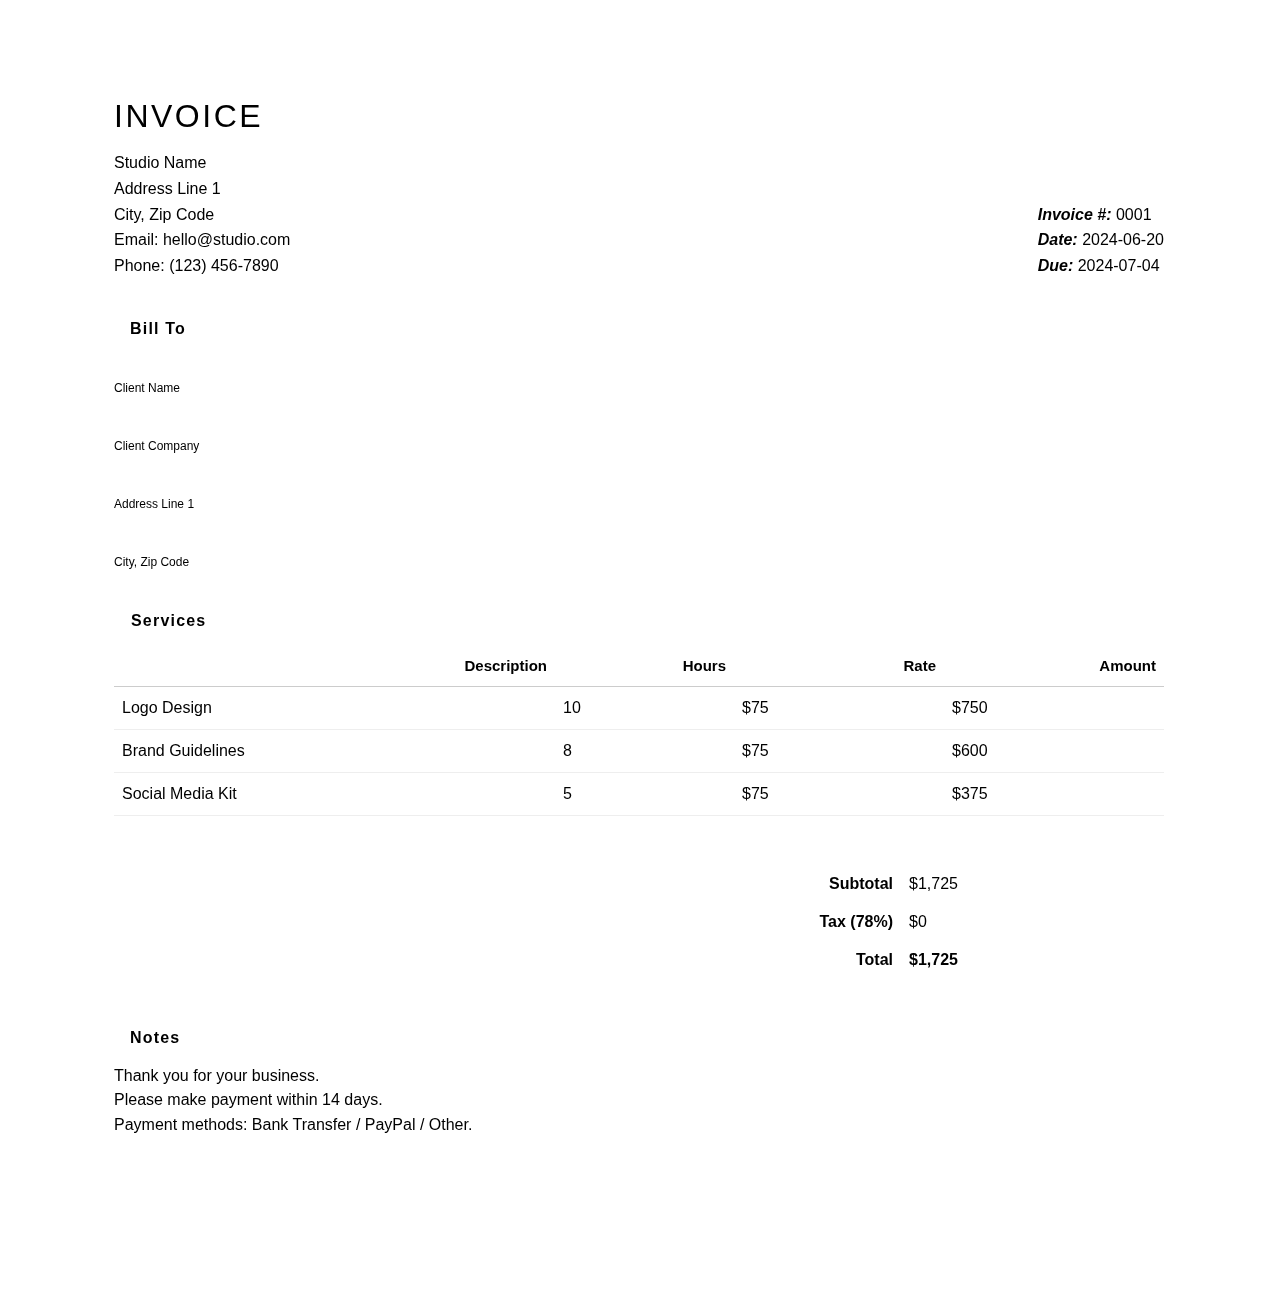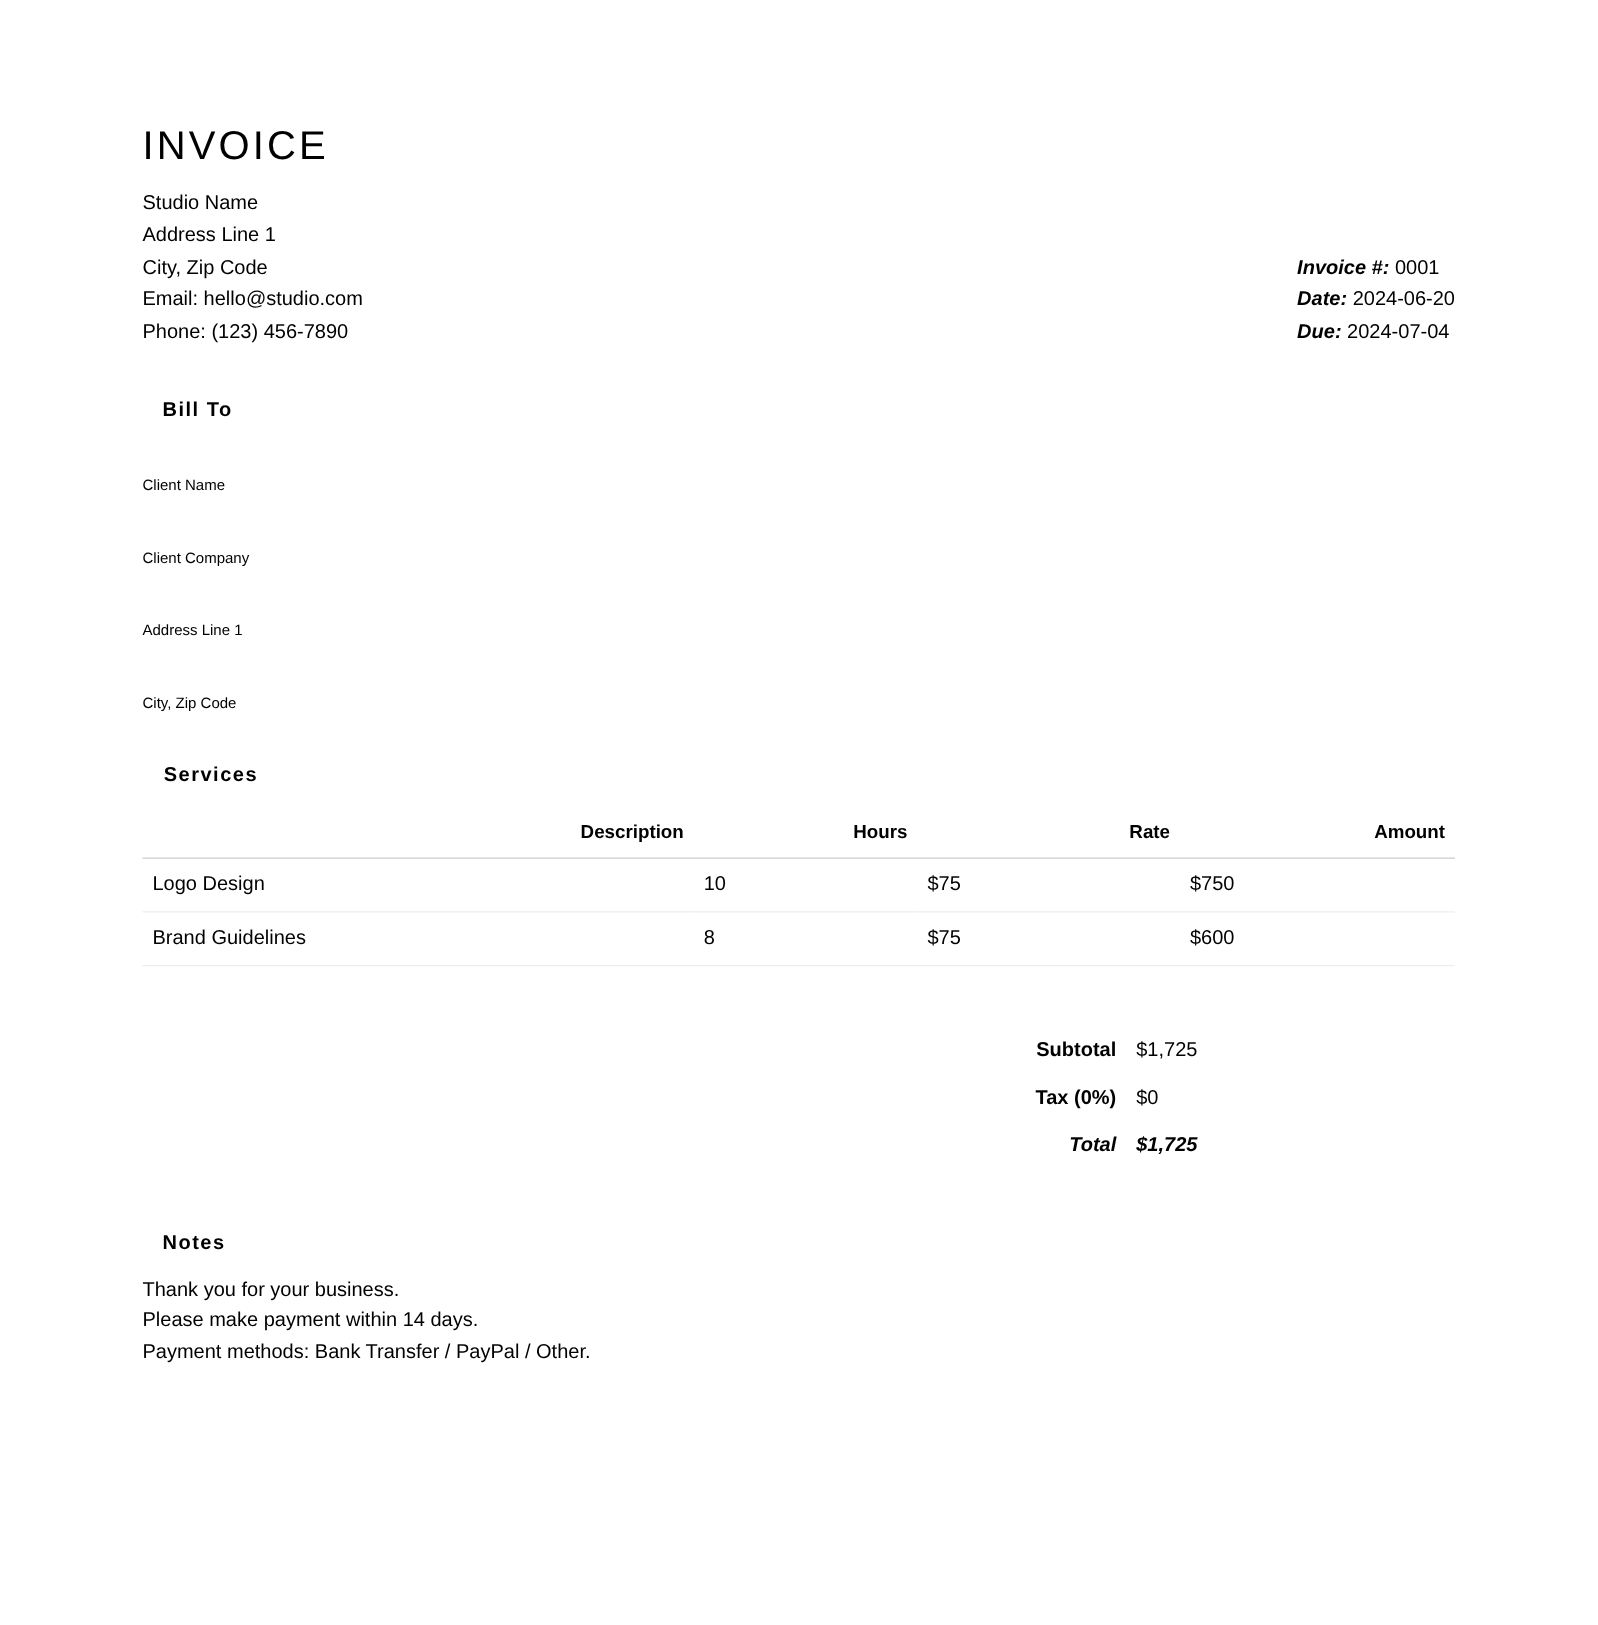--- a/index.html
+++ b/index.html
@@ -95,21 +95,21 @@
       border: none;
       padding: 0 0 18px 0;
       line-height: 20px;
     }
     .totals td.lbl {
       text-align: right;
       font-weight: bold;
       width: 79px;
       padding-right: 16px;
     }
-    .totals tr.grand td { font-weight: bold; font-style: italic; }
+    .totals tr.grand td { font-weight: bold; }
     .notes {
       margin-top: 40px;
     }
     .notes .section-heading { line-height: 20px; }
     .notes-lines {
       margin-top: 13px;
     }
     .notes-lines div {
       line-height: 24.5px;
       font-size: 16px;
@@ -169,31 +169,37 @@
           <td>10</td>
           <td>$75</td>
           <td>$750</td>
         </tr>
         <tr>
           <td>Brand Guidelines</td>
           <td>8</td>
           <td>$75</td>
           <td>$600</td>
         </tr>
+        <tr>
+          <td>Social Media Kit</td>
+          <td>5</td>
+          <td>$75</td>
+          <td>$375</td>
+        </tr>
       </tbody>
     </table>
 
     <table class="totals">
       <tbody>
           <tr>
         <td class="lbl">Subtotal</td>
         <td>$1,725</td>
       </tr>
       <tr>
-        <td class="lbl">Tax (0%)</td>
+        <td class="lbl">Tax (78%)</td>
         <td>$0</td>
       </tr>
       <tr class="grand">
         <td class="lbl">Total</td>
         <td>$1,725</td>
       </tr>
     </tbody>
       </table>
   </div>
 

